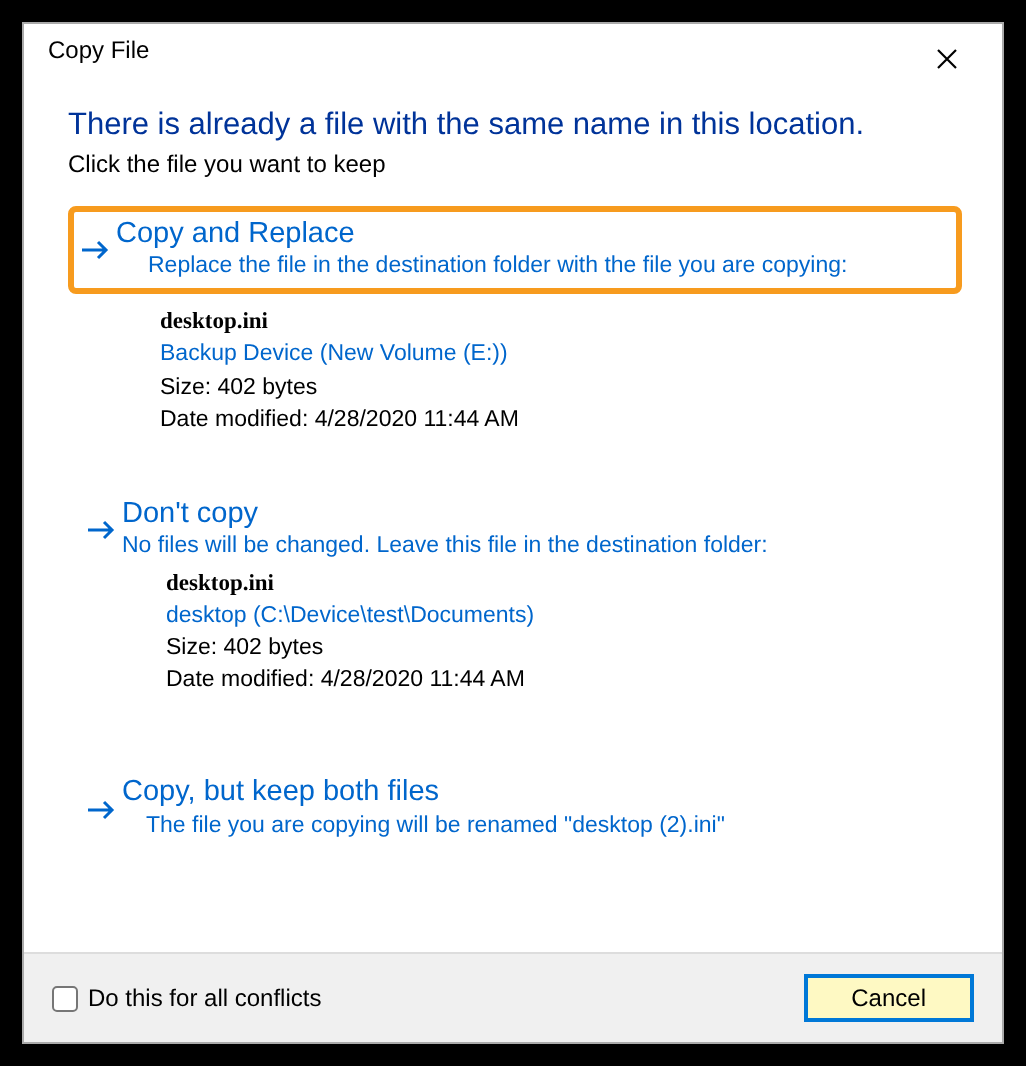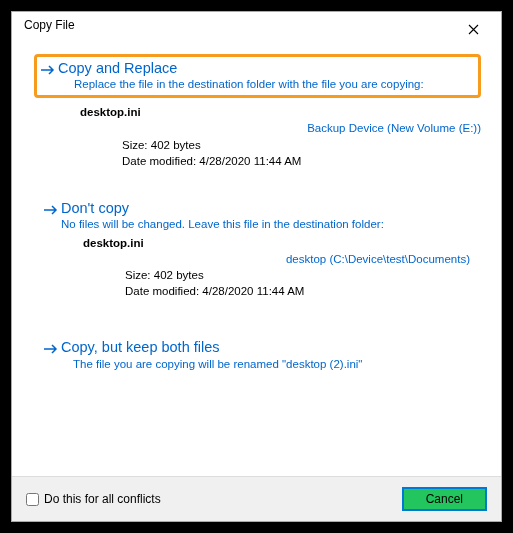--- a/index.html
+++ b/index.html
@@ -62,21 +62,21 @@
       border: 3px solid transparent;
       border-radius: 4px;
     }
     .option.highlighted {
       border: 3px solid #f79b1e;
       padding: 3px 5px 3px 3px;
       margin-bottom: 6px;
     }
     .option-header {
       display: flex;
-      align-items: flex-start;
+      align-items: center;
     }
     .arrow-icon {
       color: #0066cc;
       margin-right: 2px;
       margin-top: 3px;
       flex-shrink: 0;
     }
     .arrow-icon svg {
       width: 16px;
       height: 14px;
@@ -95,28 +95,27 @@
     }
     .file-details {
       margin-left: 40px;
       margin-top: 3px;
       font-size: 11.5px;
       line-height: 1.4;
     }
     .file-name {
       font-weight: bold;
       color: #000;
+      font-family: Liberation Serif, serif;
     }
     .file-location {
       color: #0066cc;
-      text-align: right;
     }
     .file-meta {
       color: #000;
-      margin-left: 42px;
     }
     .details-after-highlight {
       margin-left: 46px;
       margin-bottom: 22px;
       font-size: 11.5px;
       line-height: 1.4;
     }
     .footer {
       border-top: 1px solid #ddd;
       background: #f0f0f0;
@@ -130,21 +129,21 @@
       display: flex;
       align-items: center;
       gap: 5px;
       font-size: 12px;
     }
     .checkbox-wrap input {
       width: 13px;
       height: 13px;
     }
     .cancel-btn {
-      background: #22c55e;
+      background: #fef9c3;
       border: 2px solid #0078d7;
       padding: 3px 22px;
       font-size: 12px;
       font-family: inherit;
       cursor: pointer;
       text-align: center;
     }
   </style>
 </head>
 <body>
@@ -156,20 +155,22 @@
     <div class="close-btn">
       <span>
         <svg width="11" height="11" viewBox="0 0 11 11">
             <path d="M1 1 L10 10 M10 1 L1 10" stroke="#000" stroke-width="1.1" fill="none"></path>
           </svg>
       </span>
     </div>
   </div>
 
   <div class="content">
+    <div class="main-heading">There is already a file with the same name in this location.</div>
+    <div class="sub-heading">Click the file you want to keep</div>
 
     <div class="option highlighted">
       <div class="option-header">
         <span class="arrow-icon">
           <svg viewBox="0 0 16 14">
               <path d="M1 7 L13 7 M9 3 L13 7 L9 11" stroke="#0066cc" stroke-width="1.5" fill="none"></path>
             </svg>
         </span>
         <div>
           <div class="option-title">Copy and Replace</div>

